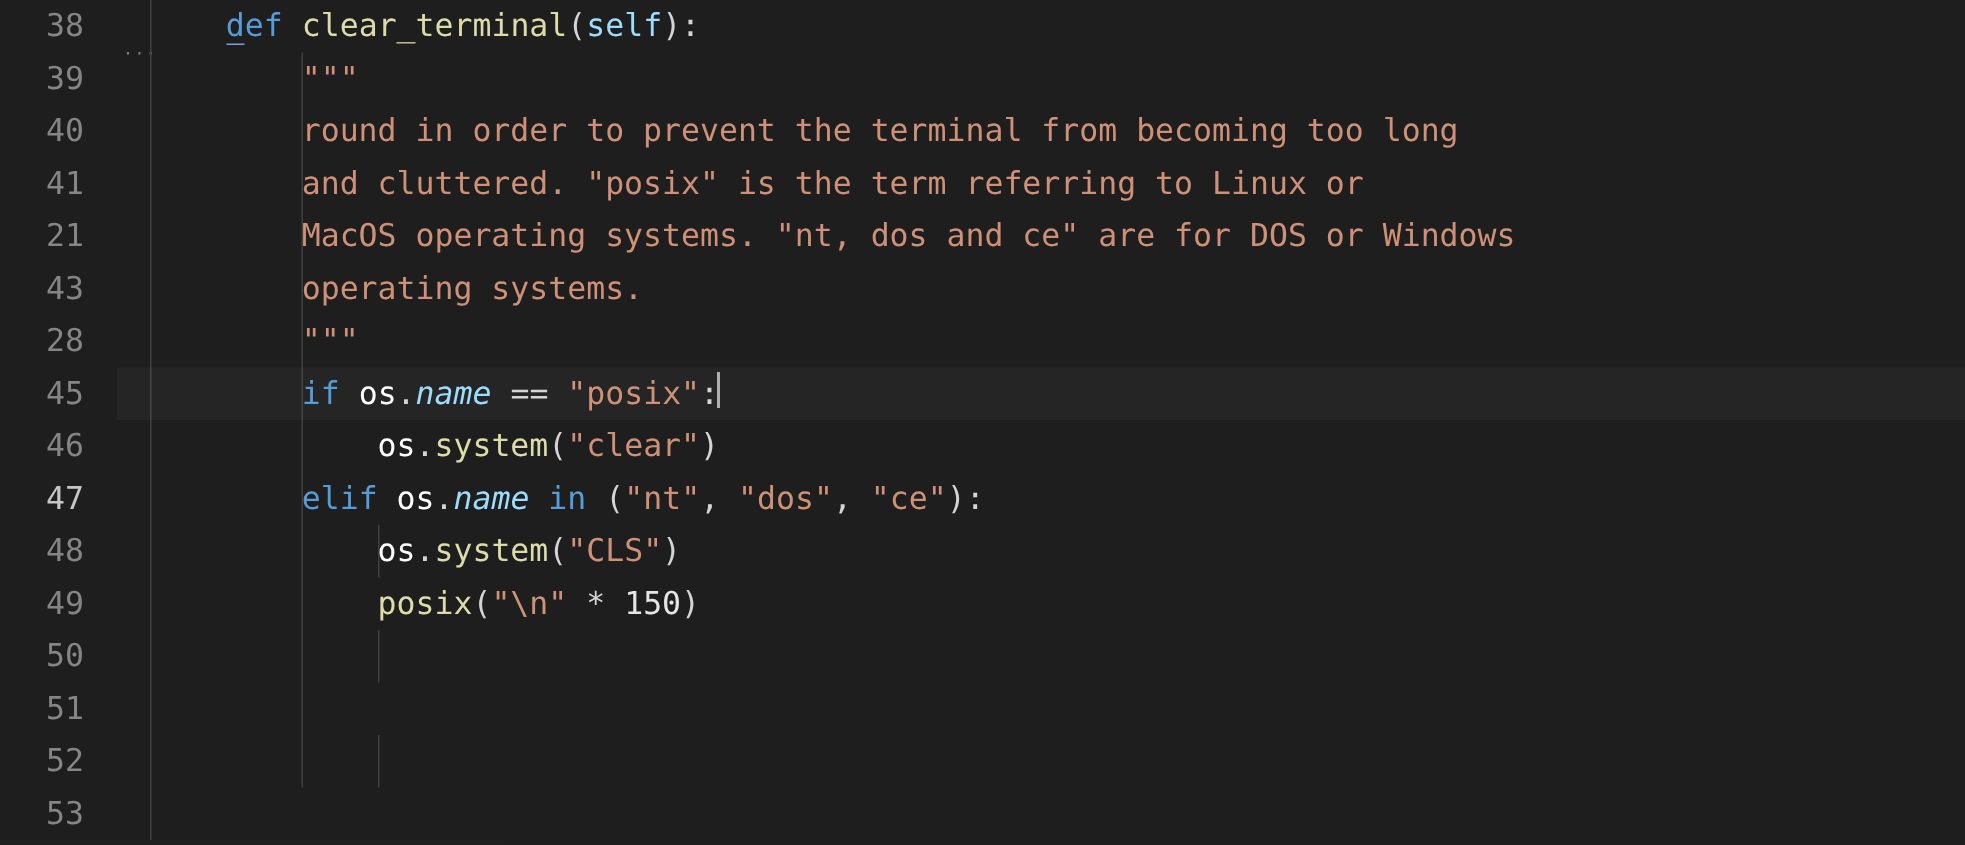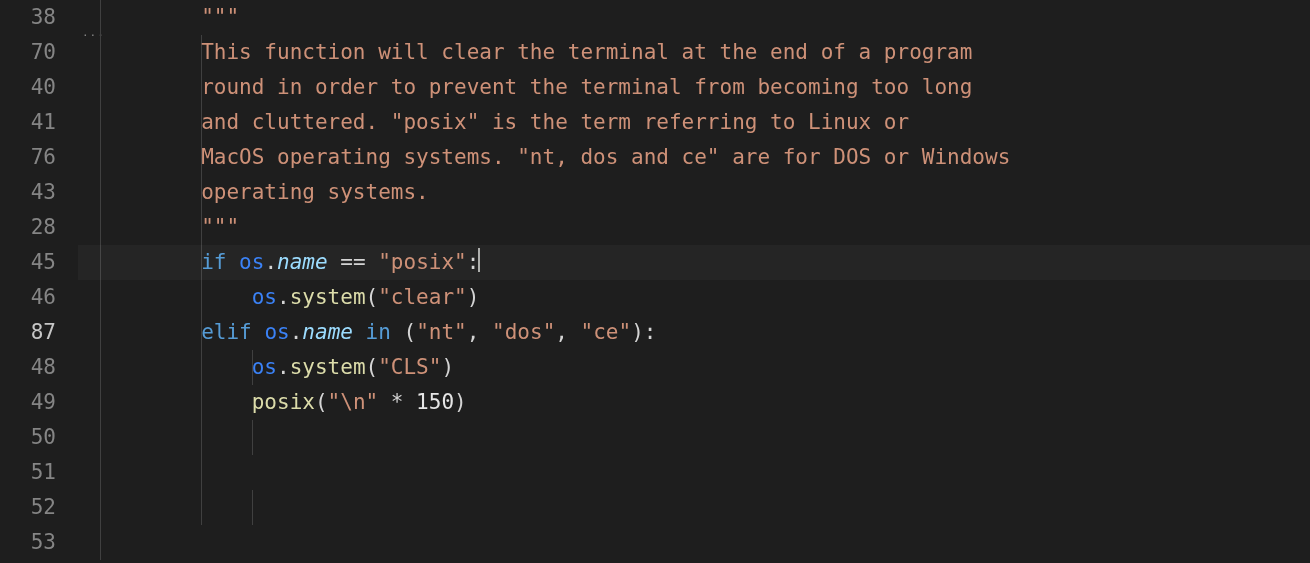--- a/index.html
+++ b/index.html
@@ -70,21 +70,21 @@
     padding-left: 22px;
   }
   .line.highlight {
     background: rgba(255,255,255,0.035);
   }
   .tok-kw   { color: #569cd6; }
   .tok-def  { color: #569cd6; }
   .tok-fn   { color: #dcdcaa; }
   .tok-self { color: #9cdcfe; }
   .tok-var  { color: #9cdcfe; font-style: italic; }
-  .tok-obj  { color: #3b82f6; }
+  .tok-obj  { color: #ffffff; }
   .tok-punc { color: #d4d4d4; }
   .tok-op   { color: #d4d4d4; }
   .tok-str  { color: #ce9178; }
   .tok-doc  { color: #ce9178; }
   .tok-num  { color: #e5e5e5; }
   .tok-in   { color: #569cd6; }
   .tok-dot  { color: #d4d4d4; }
   .cursor {
     display: inline-block;
     width: 2px;
@@ -97,29 +97,29 @@
   .uline {
     border-bottom: 1px solid #7aa3d8;
   }
 </style>
 </head>
 <body>
 
 <div class="editor">
   <div class="gutter">
     <div class="ln">38</div>
-    <div class="ln">70</div>
+    <div class="ln">39</div>
     <div class="ln">40</div>
     <div class="ln">41</div>
-    <div class="ln">76</div>
+    <div class="ln">21</div>
     <div class="ln">43</div>
     <div class="ln">28</div>
     <div class="ln">45</div>
     <div class="ln">46</div>
-    <div class="ln active">87</div>
+    <div class="ln active">47</div>
     <div class="ln">48</div>
     <div class="ln">49</div>
     <div class="ln">50</div>
     <div class="ln">51</div>
     <div class="ln">52</div>
     <div class="ln">53</div>
   </div>
 
   <div class="code-area">
 
@@ -130,23 +130,23 @@
     <div class="indent-guides">
       <div class="vguide" style="left:22px; top:0px; height:560px;"></div>
       <div class="vguide" style="left:123px; top:35px; height:490px;"></div>
       <div class="vguide" style="left:174px; top:350px; height:35px;"></div>
       <div class="vguide" style="left:174px; top:420px; height:35px;"></div>
       <div class="vguide" style="left:174px; top:490px; height:35px;"></div>
     </div>
 
     <div class="code-lines">
 
+      <div class="line"><span>    </span><span class="tok-def"><span class="uline">d</span>ef</span><span> </span><span class="tok-fn">clear_terminal</span><span class="tok-punc">(</span><span class="tok-self">self</span><span class="tok-punc">):</span></div>
 
       <div class="line"><span class="tok-doc">        """</span></div>
-      <div class="line"><span class="tok-doc">        This function will clear the terminal at the end of a program</span></div>
       <div class="line"><span class="tok-doc">        round in order to prevent the terminal from becoming too long</span></div>
       <div class="line"><span class="tok-doc">        and cluttered. "posix" is the term referring to Linux or</span></div>
       <div class="line"><span class="tok-doc">        MacOS operating systems. "nt, dos and ce" are for DOS or Windows</span></div>
       <div class="line"><span class="tok-doc">        operating systems.</span></div>
       <div class="line"><span class="tok-doc">        """</span></div>
 
       <div class="line highlight"><span>        </span><span class="tok-kw">if</span><span> </span><span class="tok-obj">os</span><span class="tok-dot">.</span><span class="tok-var">name</span><span class="tok-op"> == </span><span class="tok-str">"posix"</span><span class="tok-punc">:</span><span class="cursor"></span></div>
 
       <div class="line"><span>            </span><span class="tok-obj">os</span><span class="tok-dot">.</span><span class="tok-fn">system</span><span class="tok-punc">(</span><span class="tok-str">"clear"</span><span class="tok-punc">)</span></div>
 

